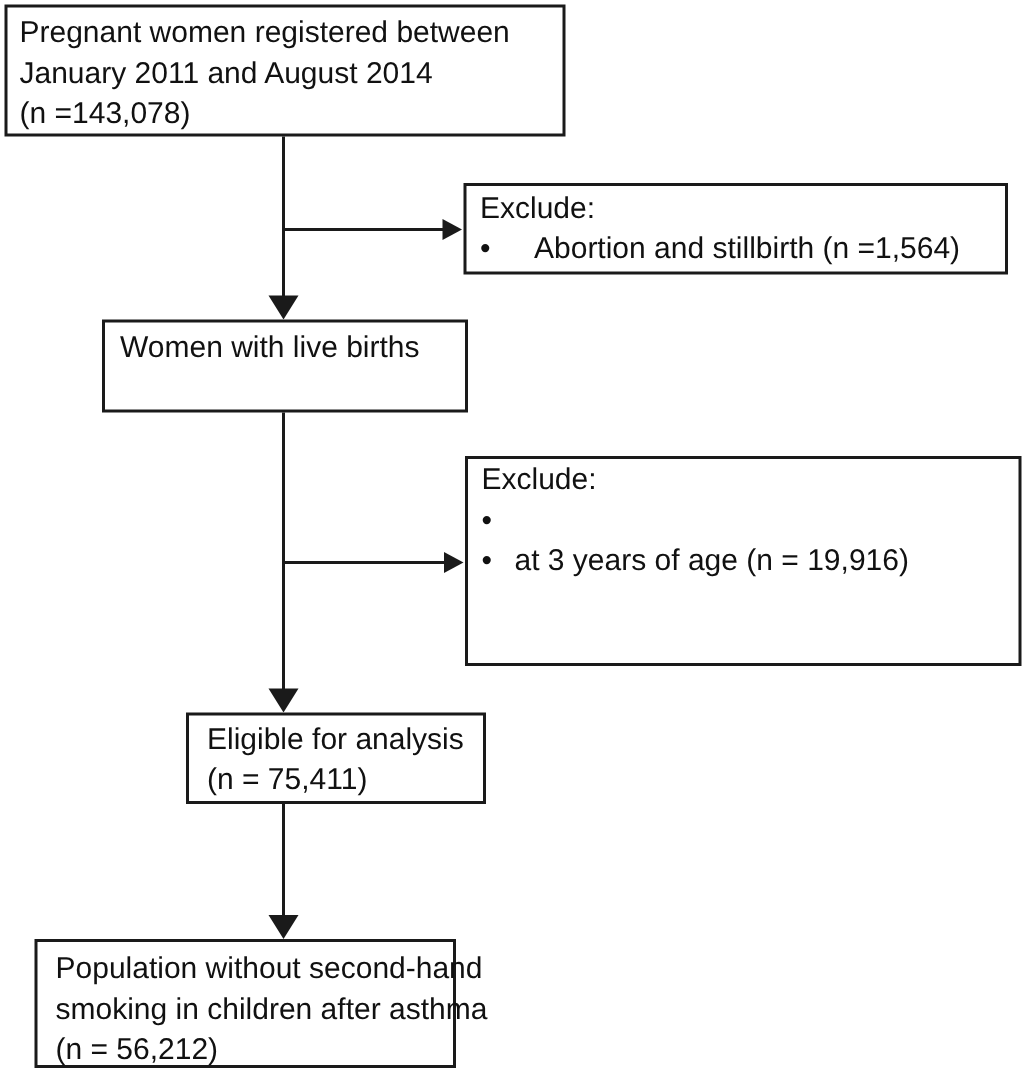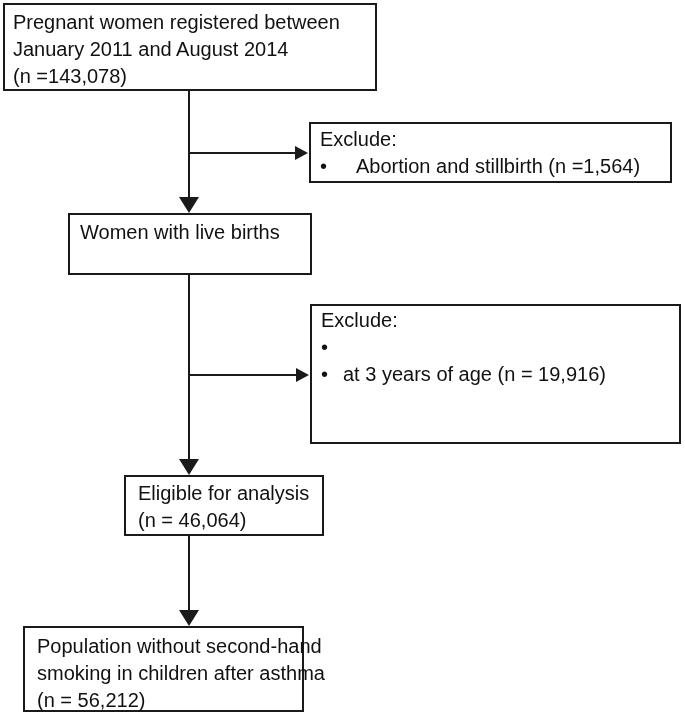--- a/index.html
+++ b/index.html
@@ -112,21 +112,21 @@
     <div class="bullet-row">
       <span class="bullet-glyph">•</span>
       <div>
         <div class="tline">at 3 years of age (n = 19,916)</div>
       </div>
     </div>
   </div>
 
   <div class="box" id="box-eligible">
     <div class="tline">Eligible for analysis</div>
-    <div class="tline">(n = 46,064)</div>
+    <div class="tline">(n = 75,411)</div>
   </div>
 
   <div class="vline" id="v3"></div>
   <div class="arrow-down" id="a3"></div>
 
   <div class="box" id="box-population">
     <div class="tline">Population without second-hand</div>
     <div class="tline">smoking in children after asthma</div>
     <div class="tline">(n = 56,212)</div>
   </div>

